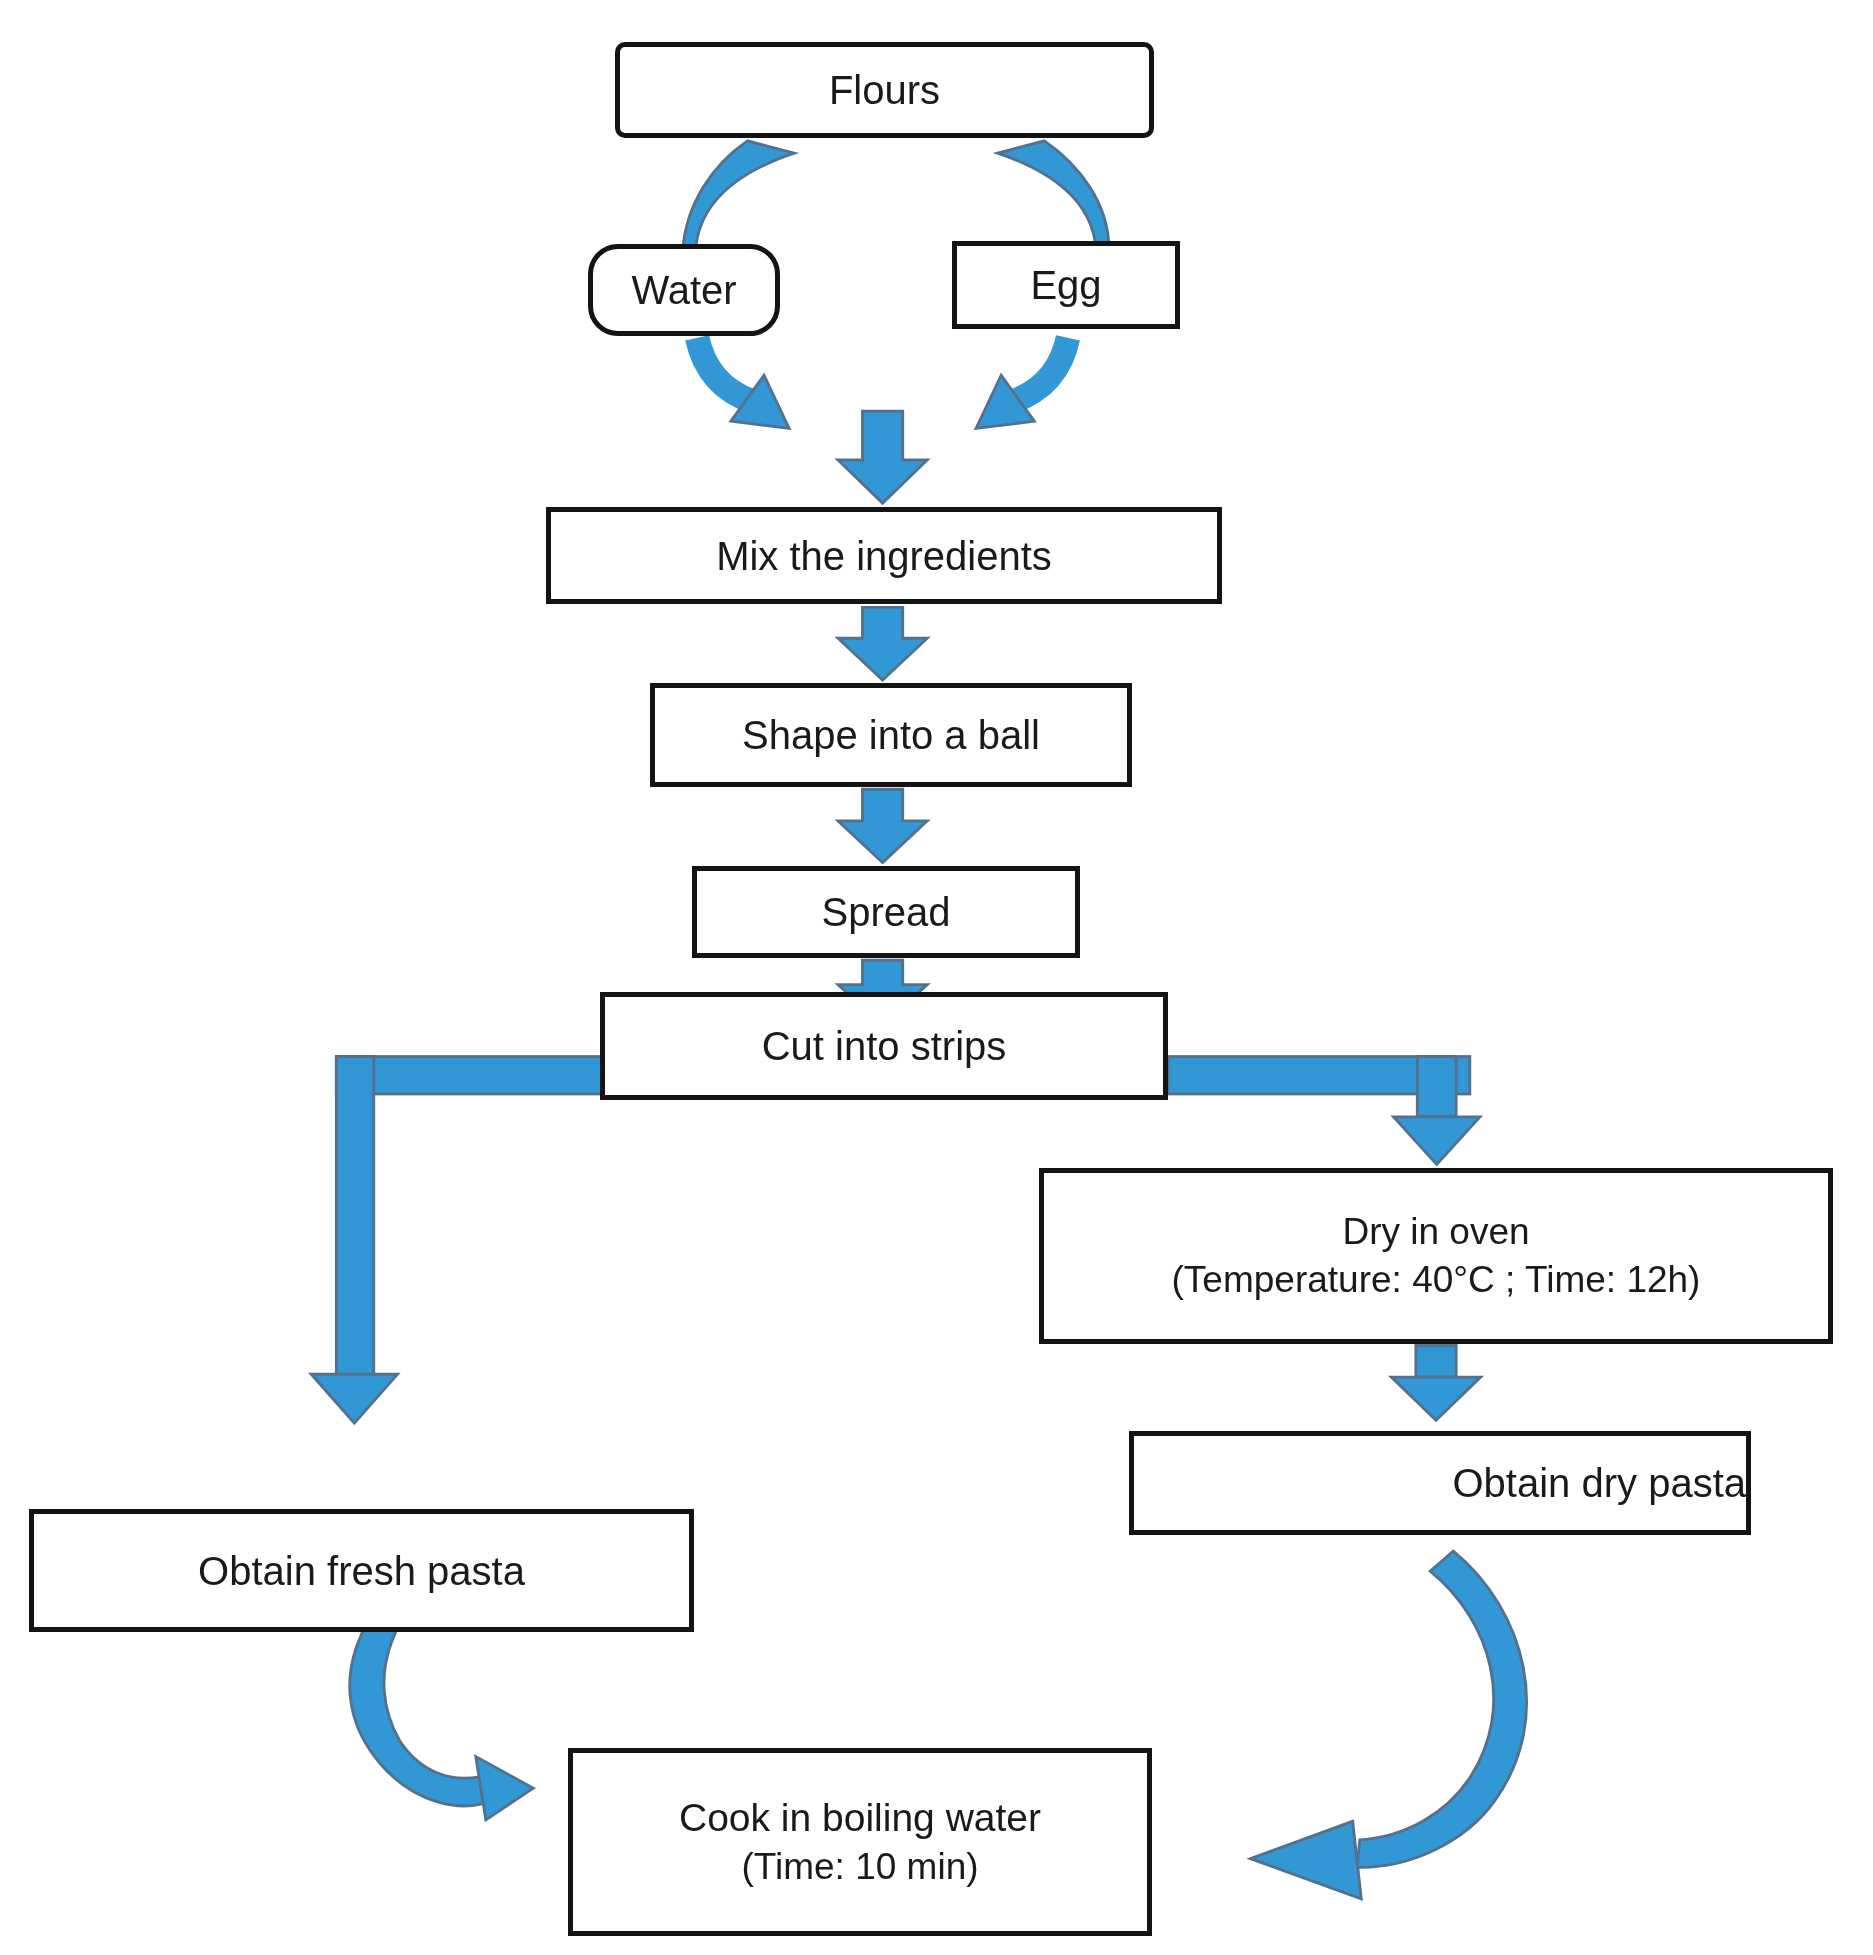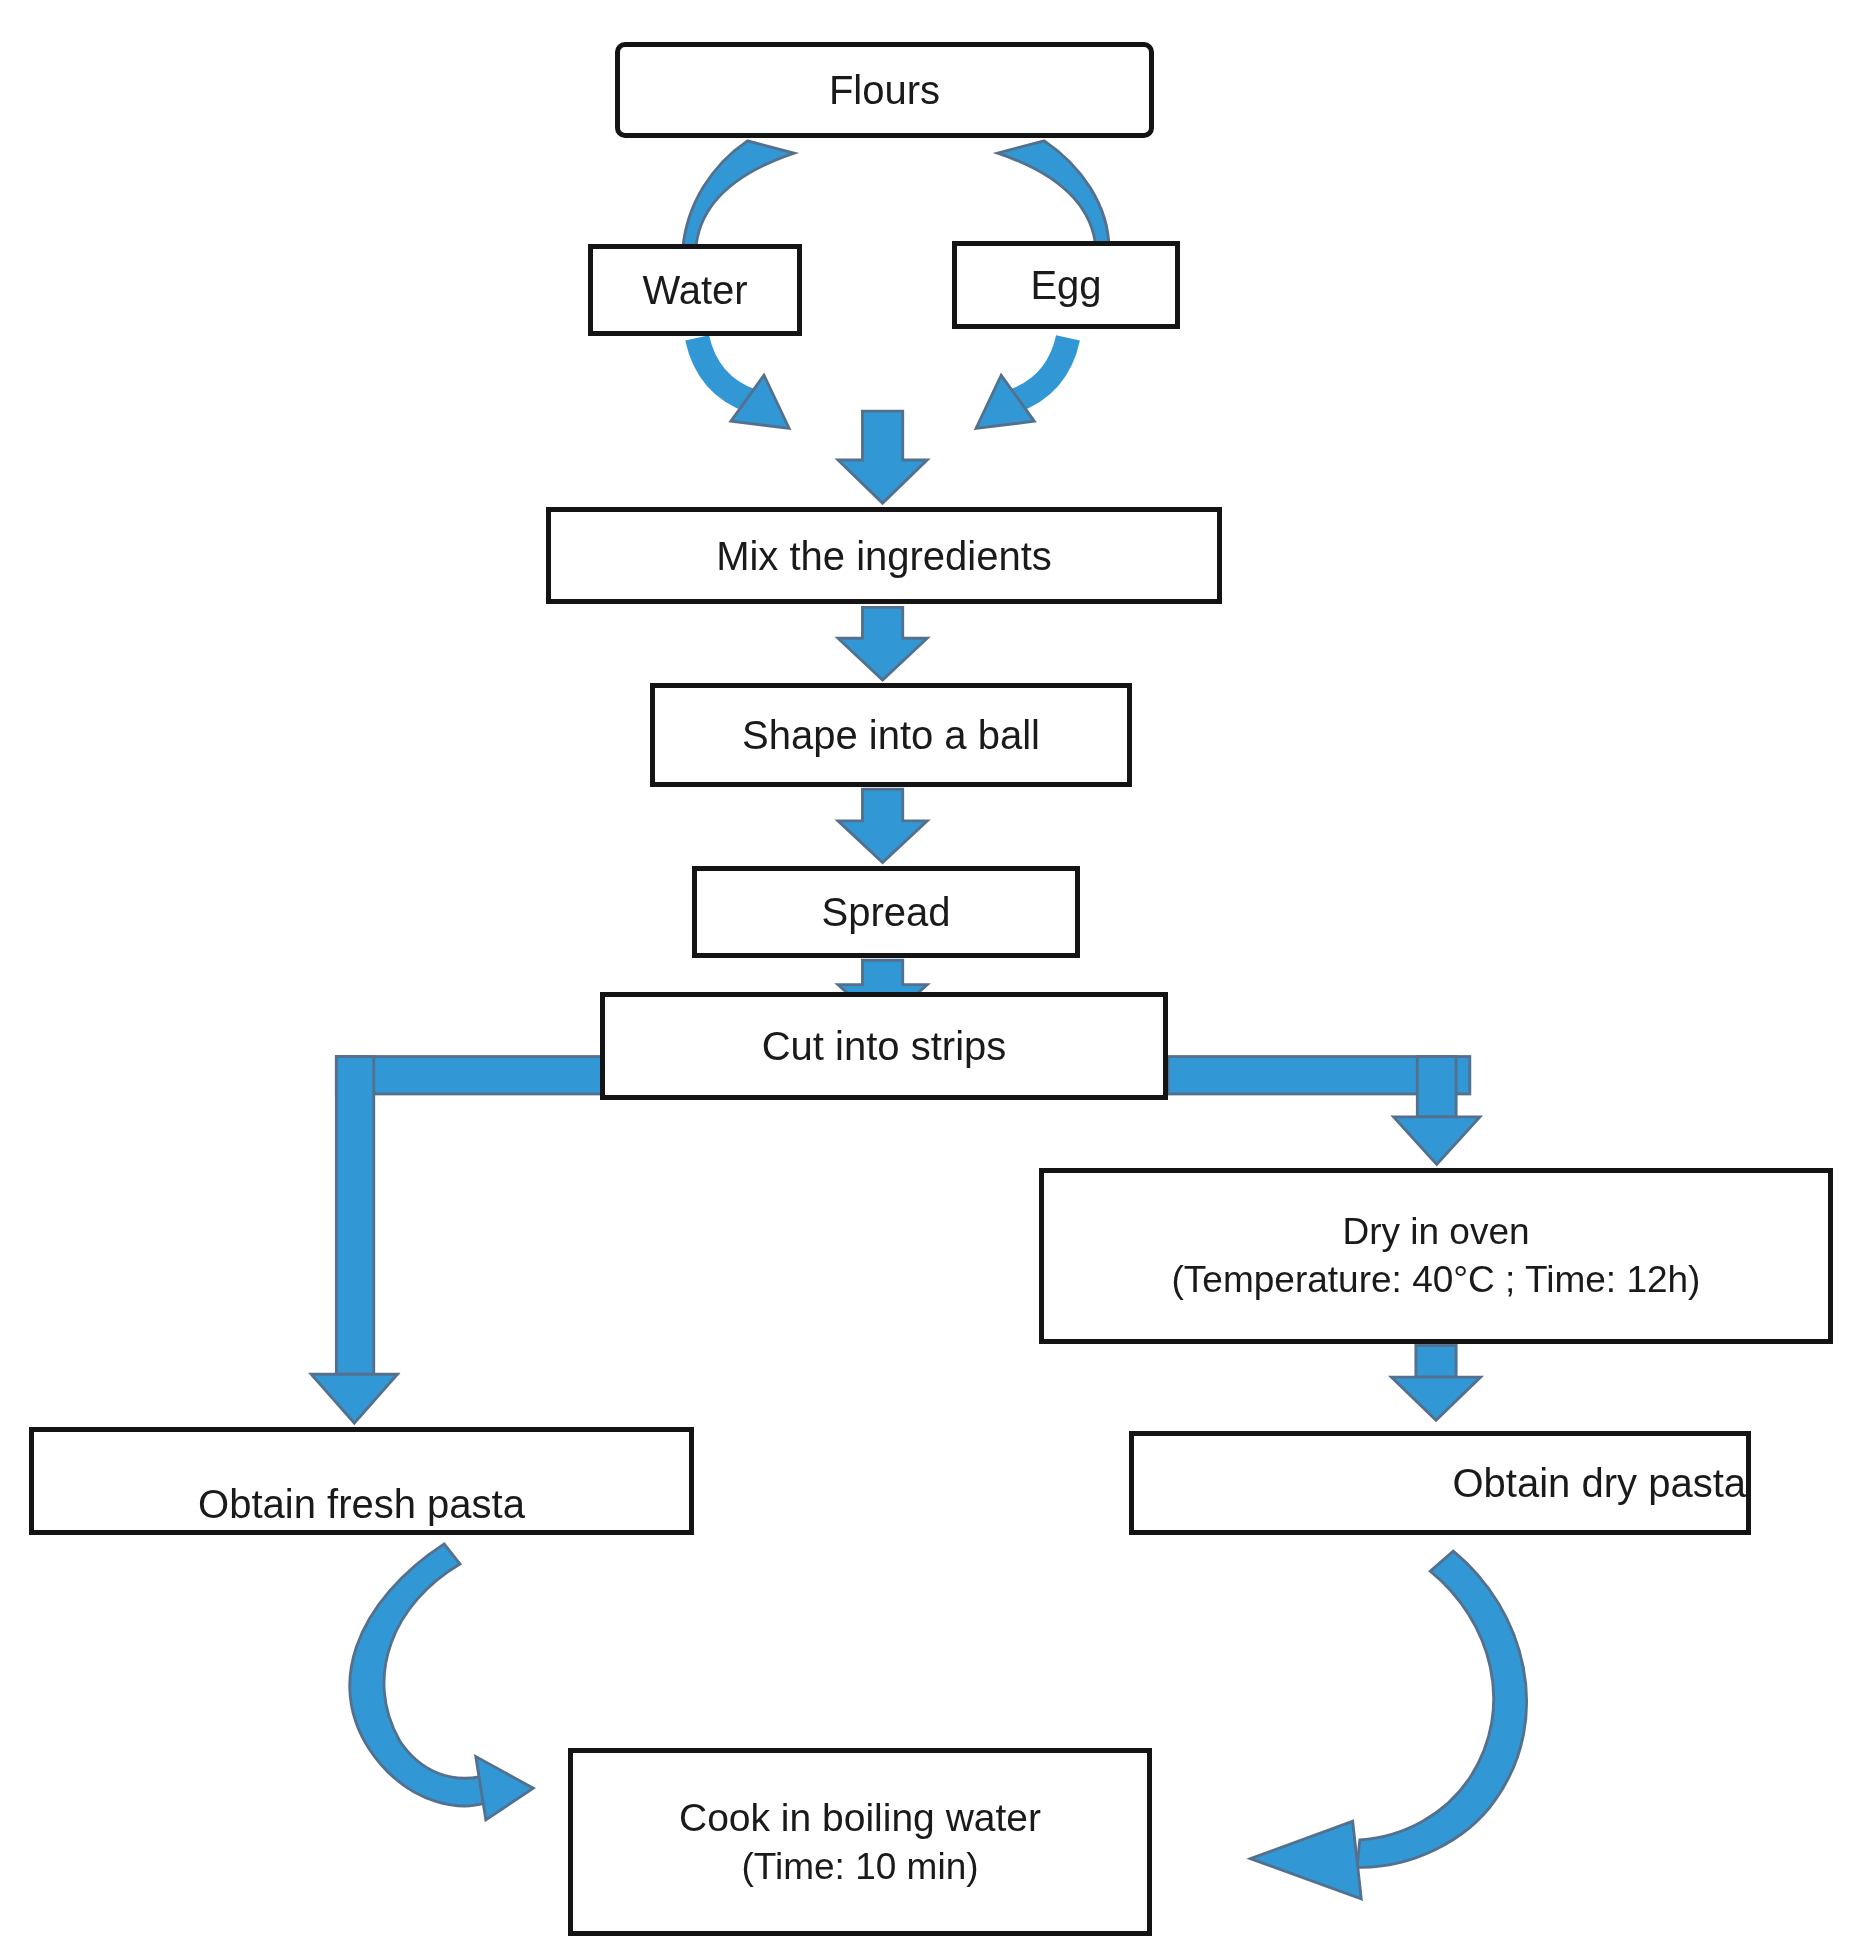--- a/index.html
+++ b/index.html
@@ -34,28 +34,28 @@
     flex-direction:column;
     align-items:center;
     justify-content:center;
     text-align:center;
     font-size:40px;
     line-height:1.3;
     box-sizing:border-box;
   }
   .node .l2{font-size:37px;}
   .n-flours   {left:615px;  top:42px;   width:539px;  height:96px;border-radius:10px;}
-  .n-water    {left:588px;  top:244px;  width:214px;  height:92px;}
+  .n-water    {left:588px;  top:244px;  width:192px;  height:92px;border-radius:30px;}
   .n-egg      {left:952px; top:241px;  width:228px;  height:88px;}
   .n-mix      {left:546px;  top:507px;  width:676px;  height:97px;}
   .n-shape    {left:650px;  top:683px;  width:482px;  height:104px;}
   .n-spread   {left:692px;  top:866px; width:388px;  height:92px;}
   .n-cut      {left:600px;  top:992px; width:568px;  height:108px;}
   .n-dry      {left:1039px; top:1168px; width:794px; height:176px; font-size:37px;}
-  .n-fresh    {left:29px;   top:1427px; width:665px;  height:108px;justify-content:flex-end;}
+  .n-fresh    {left:29px;   top:1509px; width:665px;  height:123px;}
   .n-drypasta {left:1129px; top:1431px; width:622px;  height:104px;align-items:flex-end;}
   .n-cook     {left:568px;  top:1748px; width:584px;  height:188px; font-size:39px;}
 </style>
 </head>
 <body>
 
 <div class="canvas">
 
   <svg class="connectors" viewBox="0 0 2606 2720" aria-hidden="true">
 

